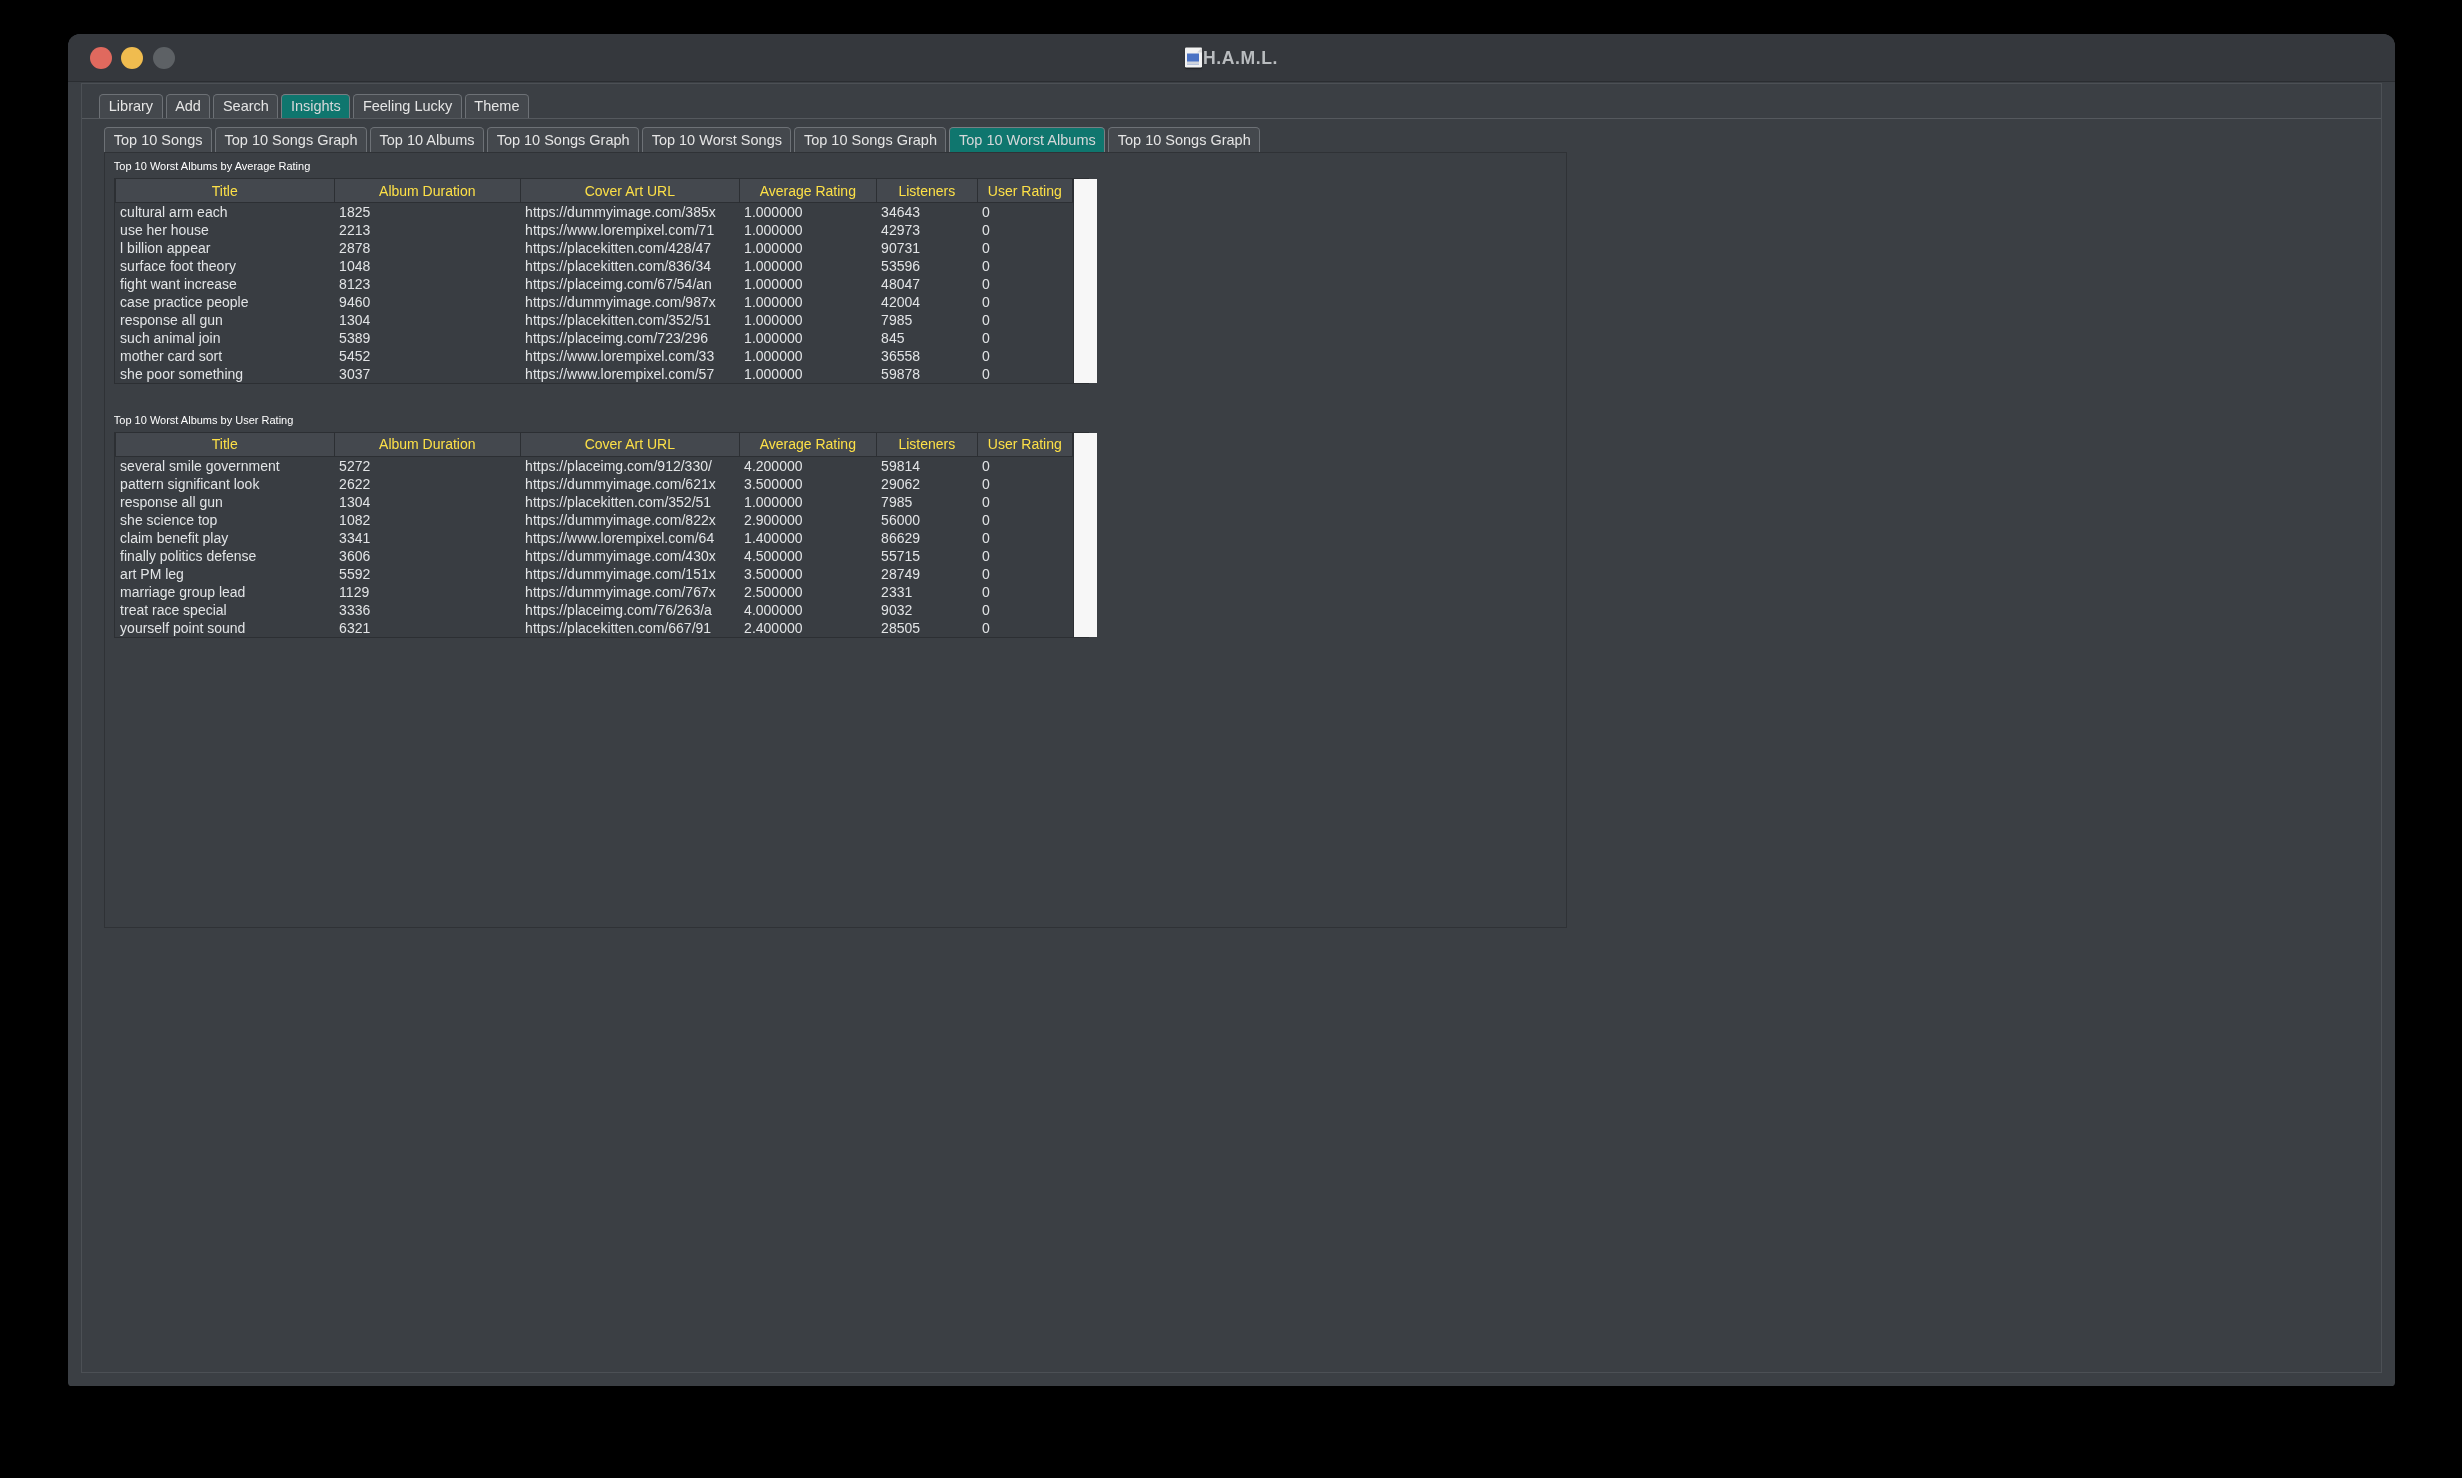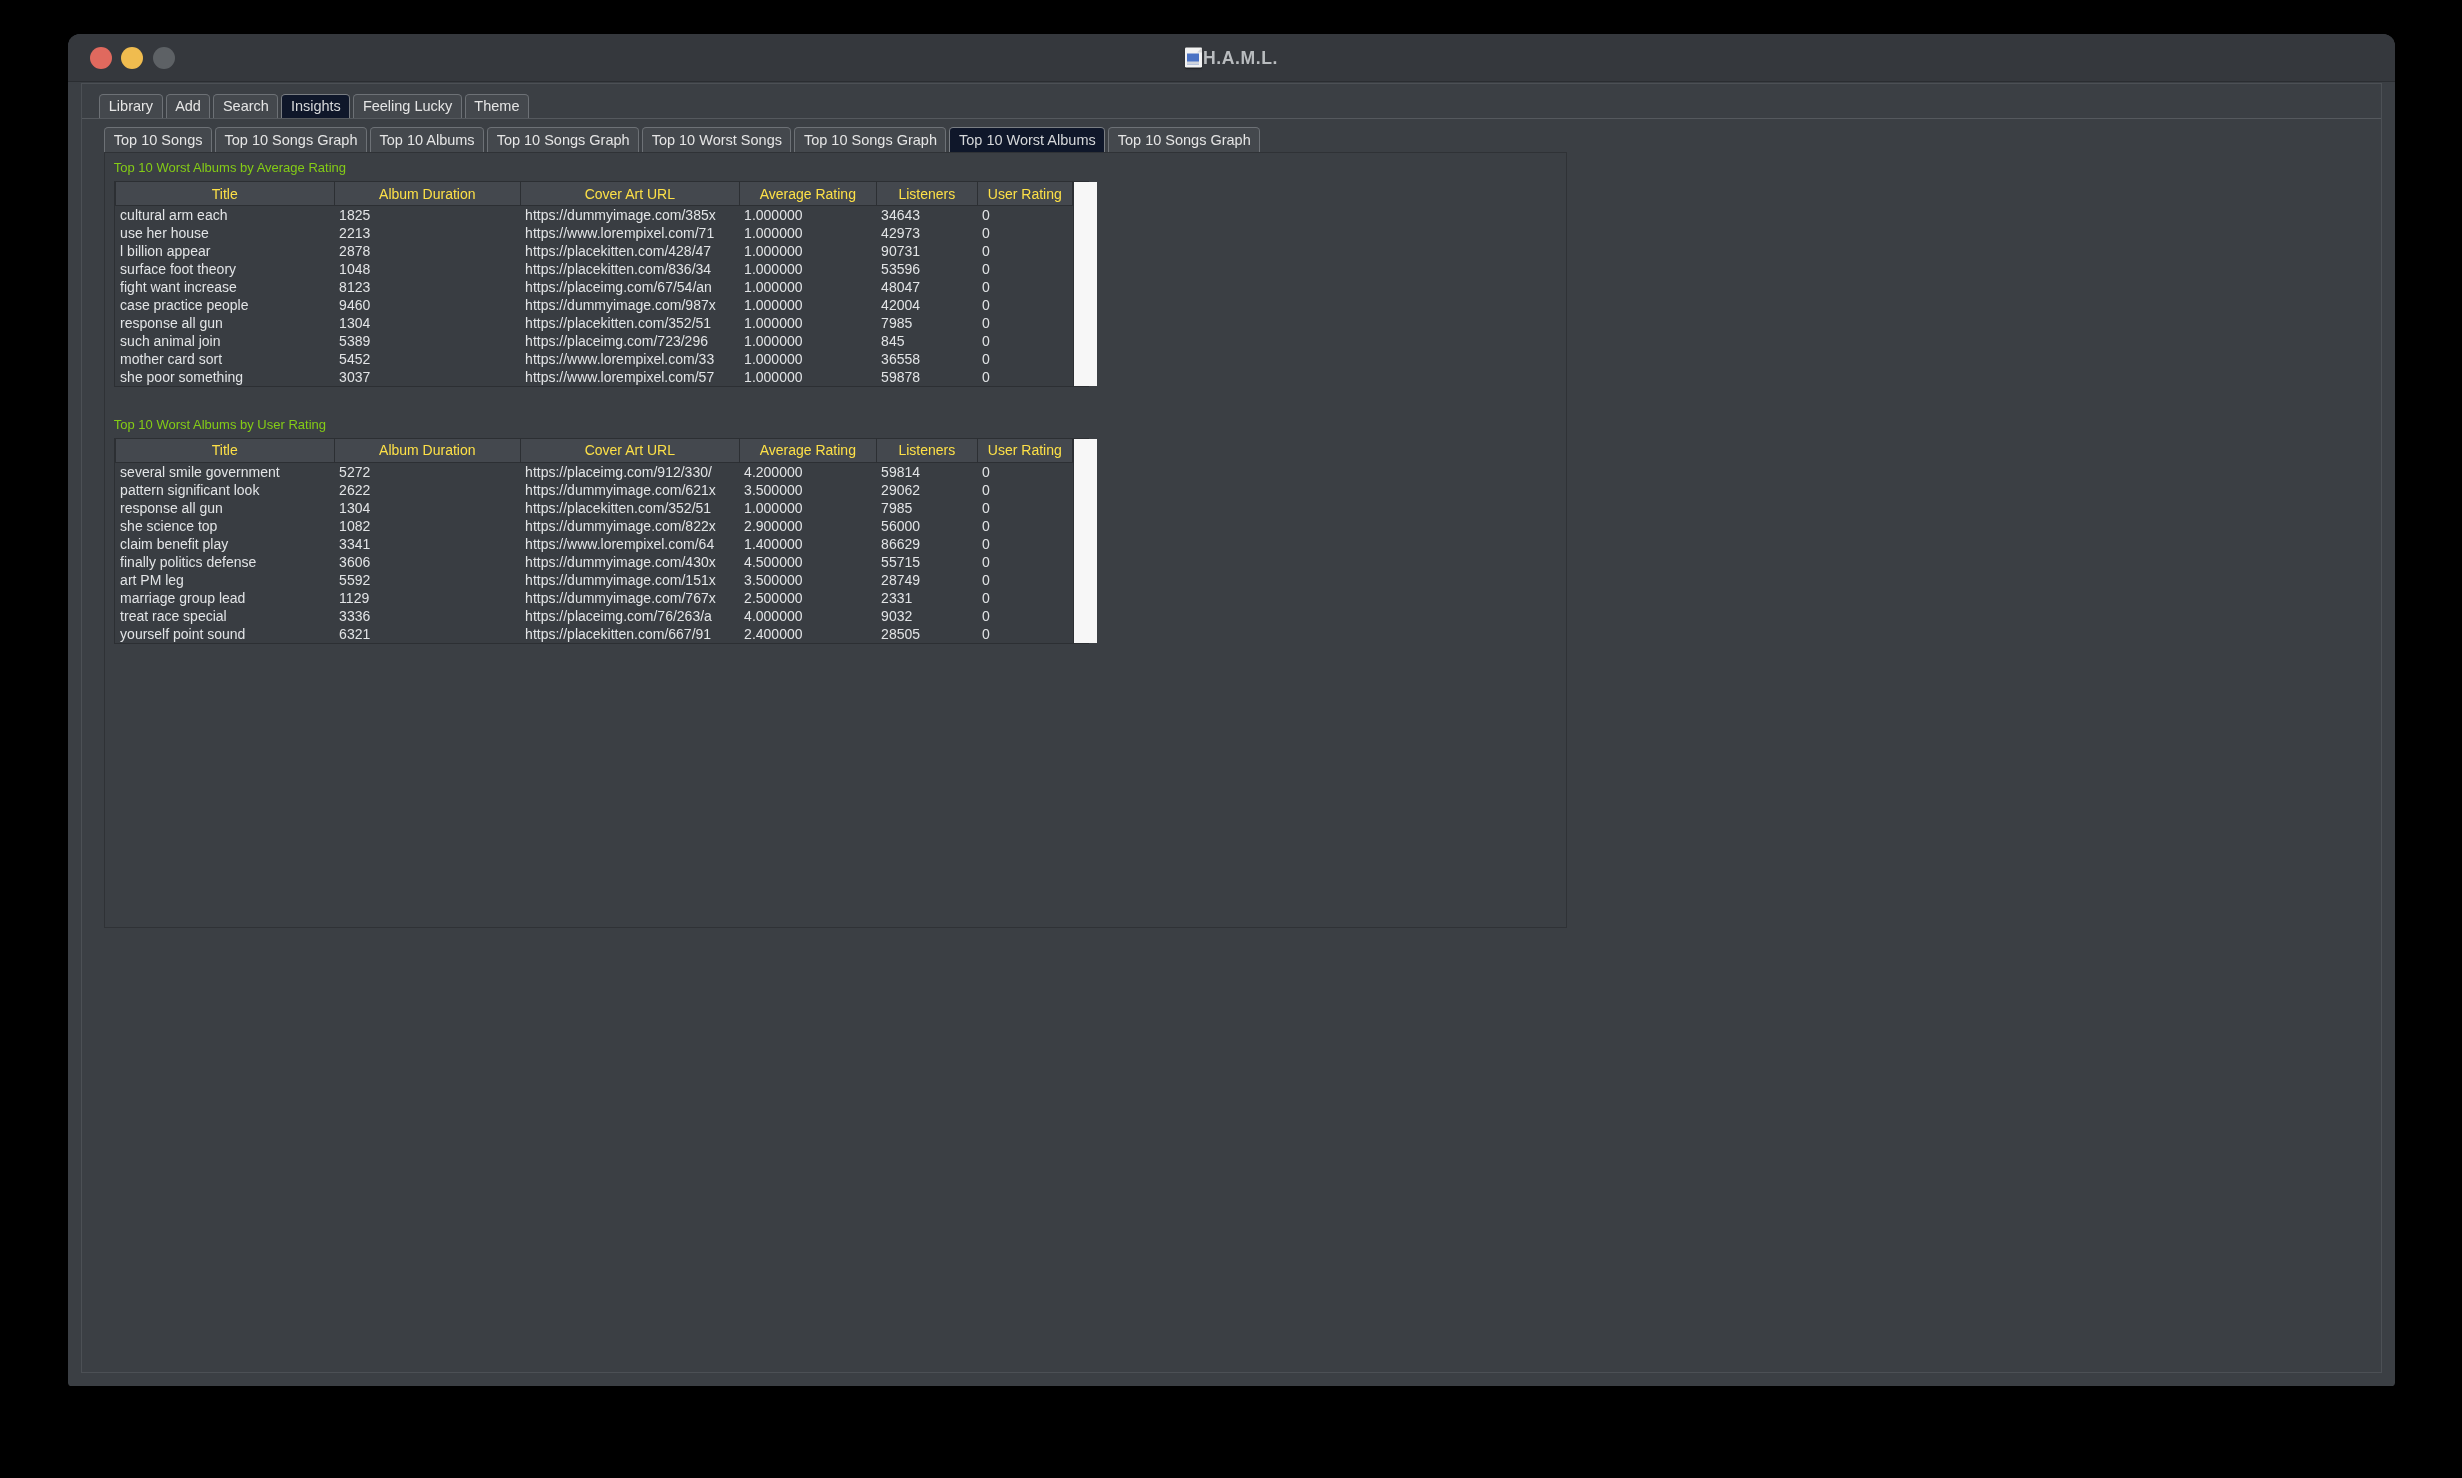--- a/index.html
+++ b/index.html
@@ -113,40 +113,40 @@
     font-size: 14.5px;
     background: #44484d;
     border: 1.2px solid #6d7176;
     border-bottom: none;
     border-radius: 4.2px 4.2px 0 0;
     box-sizing: border-box;
     white-space: nowrap;
     line-height: 1;
   }
   .tab.active {
-    background: #0f172a;
+    background: #0f766e;
     color: #d6d8da;
     border-color: #7a7e83;
   }
   #tabrow-secondary .tab { height: 25.4px; }
 
   
   #panel {
     position: relative;
     margin: 0 0 0 22px;
     width: 1463px;
     height: 776px;
     background: #3b3f44;
     border: 1.2px solid #2f3236;
     box-sizing: border-box;
   }
   .section { position: relative; }
   .section-title {
-    color: #84cc16;
-    font-size: 13px;
+    color: #ffffff;
+    font-size: 11px;
     padding: 7.3px 0 6px 8.5px;
   }
 
   
   .table-wrap {
     position: relative;
     margin-left: 8.5px;
     width: 975px;
     background: #393d42;
     border: 1.2px solid #2c2f33;

